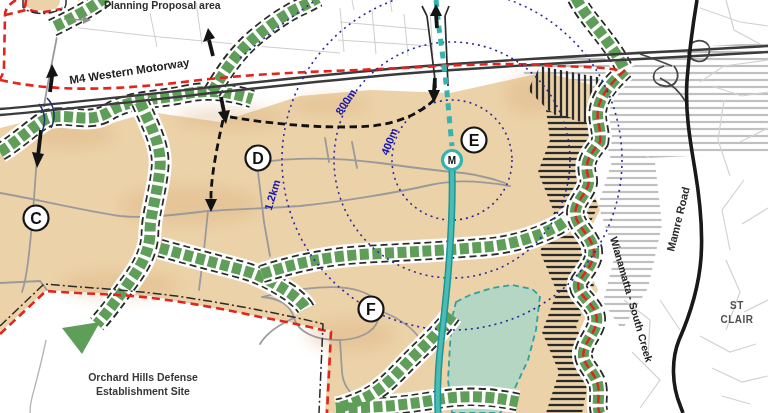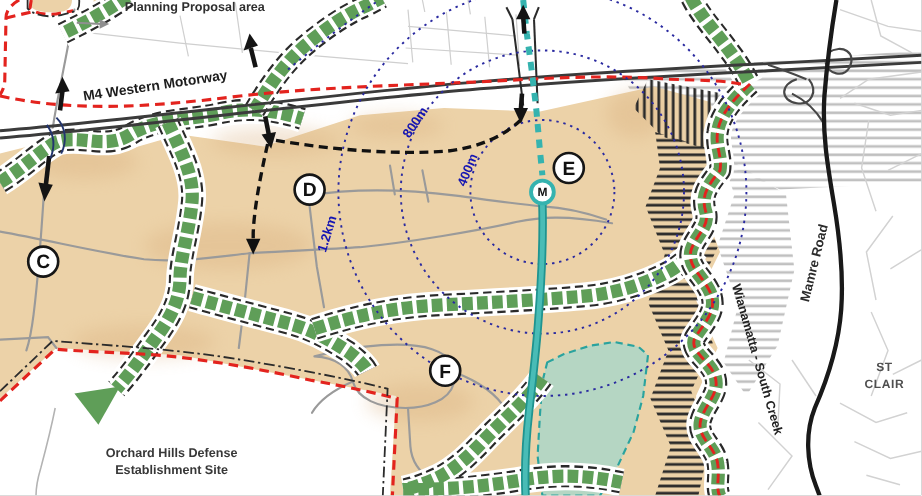--- a/index.html
+++ b/index.html
@@ -1,16 +1,16 @@
 <!DOCTYPE html>
 <html style="--tan: #ecd2a8; --tan_shade: #d8ac79; --corridor_green: #5f9e58; --teal: #35b3af; --creek_dark: #1f9490; --riparian_fill: #b5d6c3; --boundary_red: #e3231e; --radius_blue: #2a2aa0; --label_blue: #1515b2; --road_gray: #9a9a9a; --motorway_dark: #3b3b3b; --mamre_black: #191919; --hatch_gray: #c0c0c0; --hatch_black: #2a2a2a;"><head>
 <meta charset="utf-8">
 <style>
   html,body{margin:0;padding:0;background:#fff;}
-  #stage{position:relative;width:768px;height:413px;overflow:hidden;background:#737373;
+  #stage{position:relative;width:768px;height:413px;overflow:hidden;background:#e5e5e5;
          font-family:"Liberation Sans", sans-serif;}
   svg{display:block;}
   
   .cor1{fill:none;stroke:#ffffff;stroke-width:23;stroke-linejoin:round;}
   .cor2{fill:none;stroke:#2a2a2a;stroke-width:18.5;stroke-dasharray:7 4;stroke-linejoin:round;}
   .cor3{fill:none;stroke:#ffffff;stroke-width:15;stroke-linejoin:round;}
   .cor4{fill:none;stroke:var(--corridor_green);stroke-width:11;stroke-dasharray:9 3.5;stroke-linejoin:round;}
   .red-on-corridor{fill:none;stroke:var(--boundary_red);stroke-width:2.4;stroke-dasharray:8 4.5;}
   .redline{fill:none;stroke:var(--boundary_red);stroke-width:2.6;stroke-dasharray:8 5;}
   .dashdot{fill:none;stroke:#2b2b2b;stroke-width:1.5;stroke-dasharray:9 3 2 3;}

